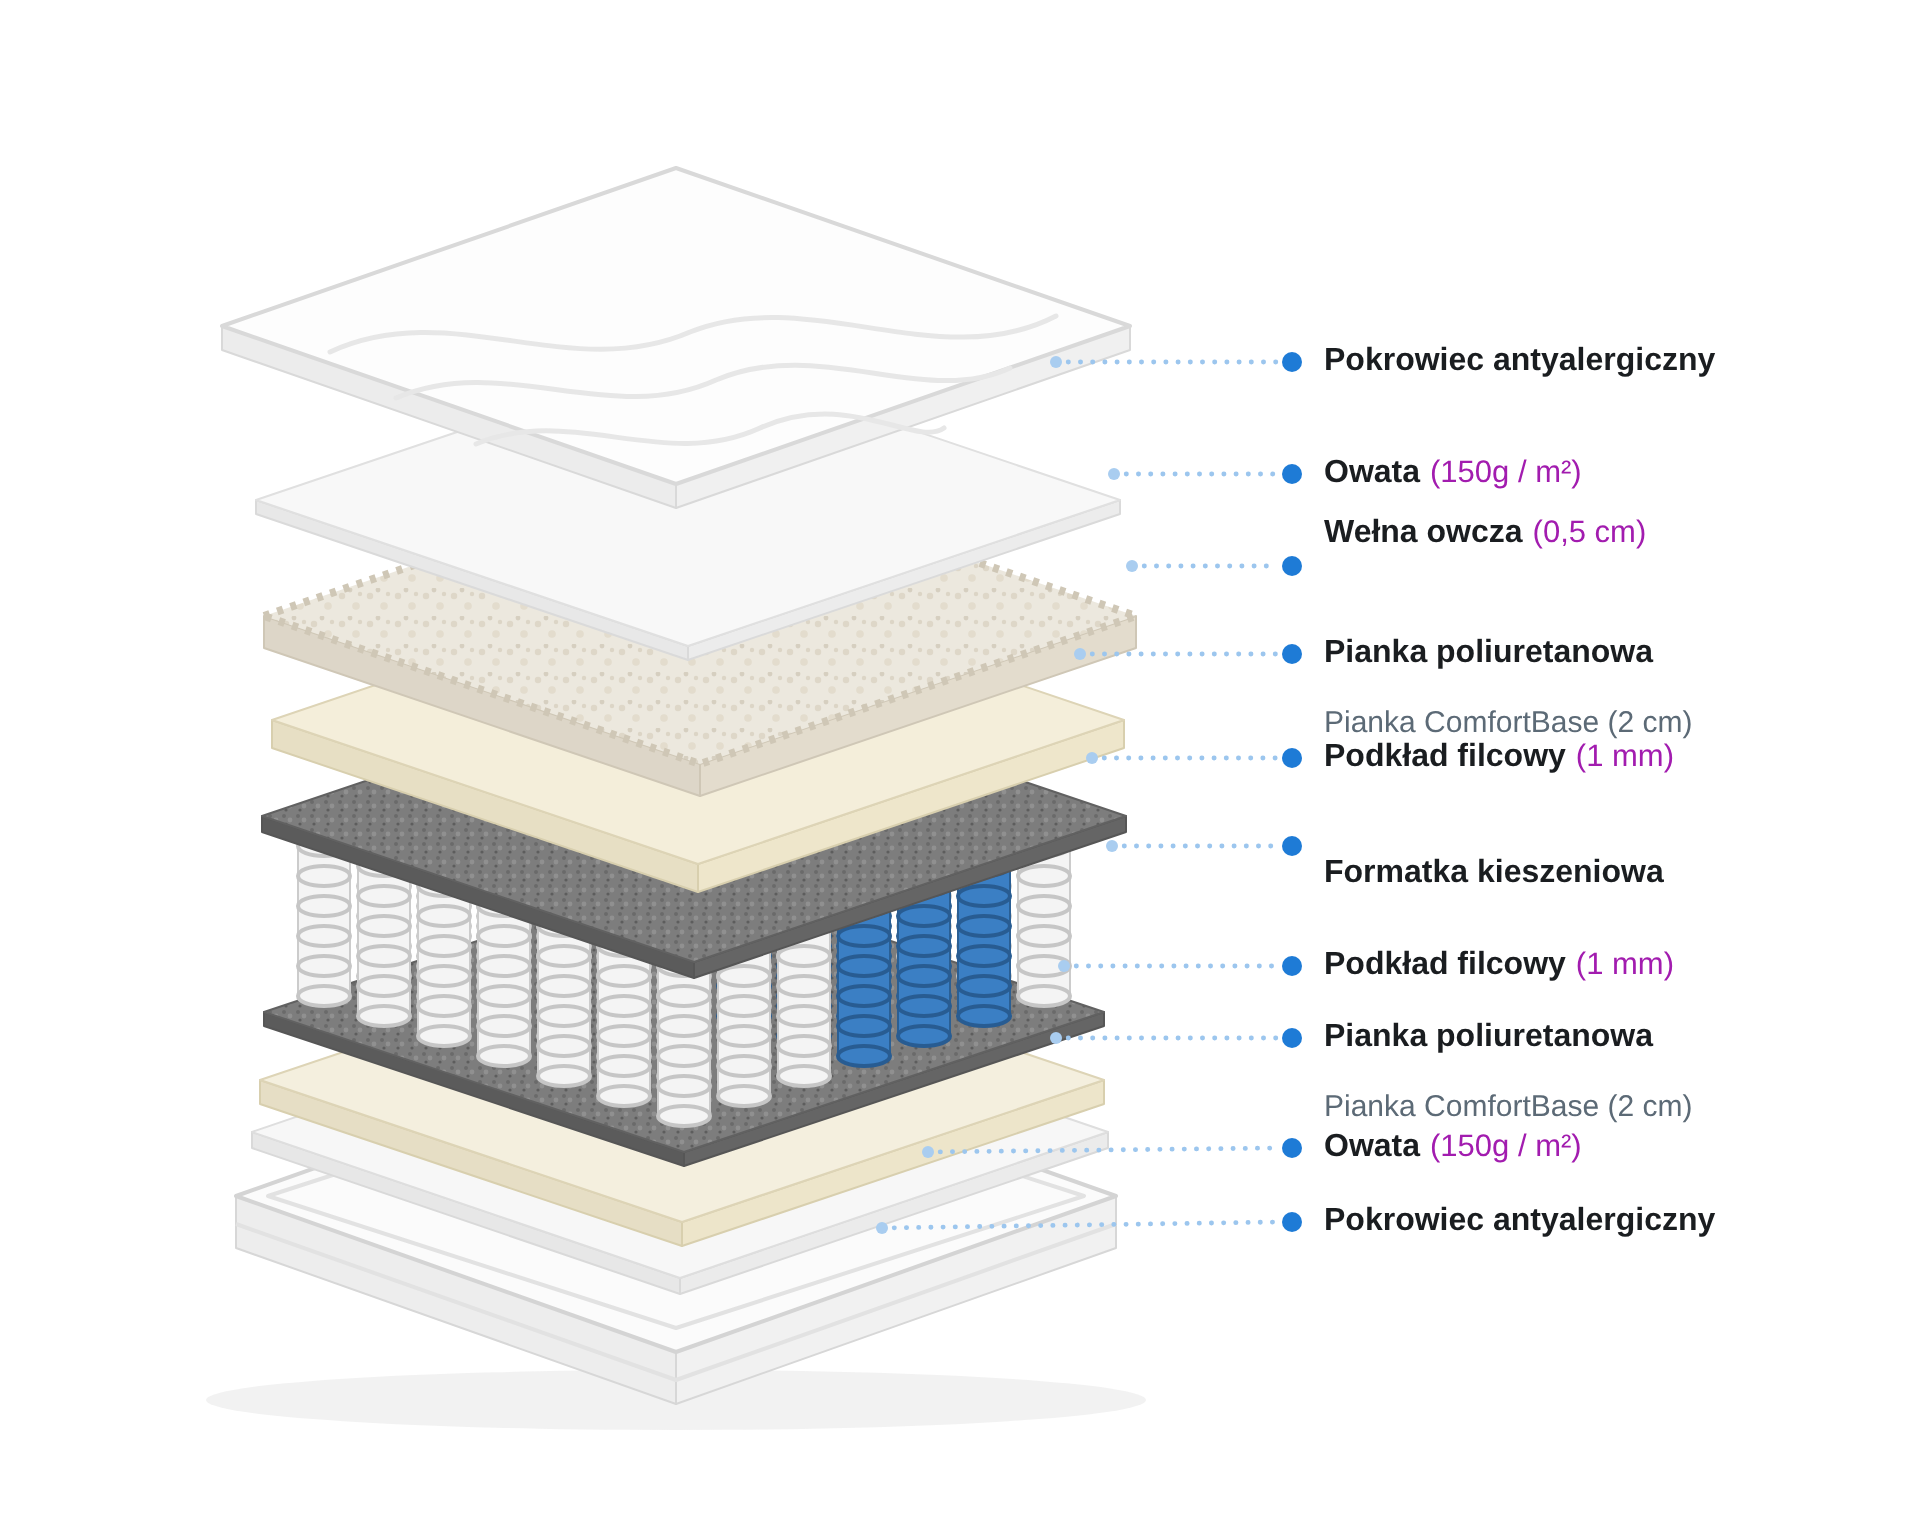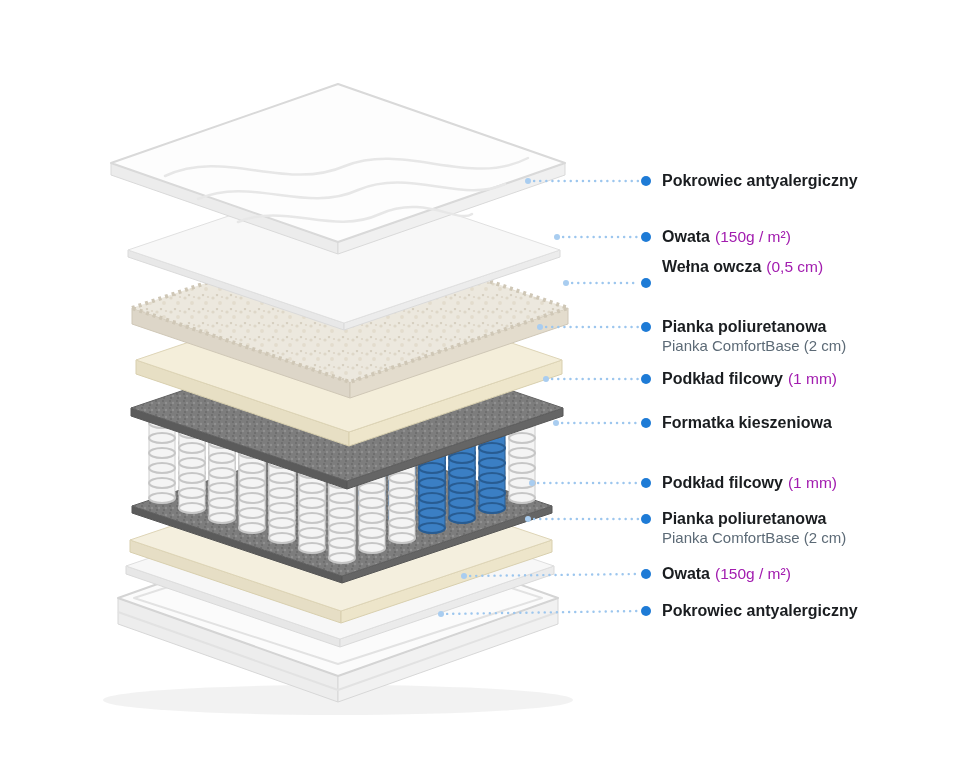--- a/index.html
+++ b/index.html
@@ -4,21 +4,21 @@
 <style>
   html,body { margin:0; padding:0; background:#ffffff; }
   .canvas {
     position:relative; width:960px; height:766px; background:#ffffff;
     font-family:"Liberation Sans", sans-serif; overflow:hidden;
   }
   svg.scene { position:absolute; left:0; top:0; }
   .label-row { position:absolute; left:662px; }
   .line1 { font-size:16px; font-weight:700; color:#1a1d20; line-height:18px; white-space:nowrap; }
   .line1 .note { font-weight:400; color:#a21caf; font-size:15.5px; margin-left:5px; }
-  .sub { font-size:15px; font-weight:400; color:#5c6a76; line-height:17px; margin-top:1px; white-space:nowrap; }
+  .sub { font-size:15px; font-weight:400; color:#5c6a76; line-height:17px; margin-top:17px; white-space:nowrap; }
 </style>
 </head>
 <body>
 
 <div class="canvas">
 
   <svg class="scene" width="960" height="766" viewBox="0 0 960 766">
     <defs>
       <pattern id="felt" width="7" height="7" patternUnits="userSpaceOnUse">
         <rect width="7" height="7" fill="#7d7d7d"></rect>
@@ -232,21 +232,21 @@
   <div class="label-row" style="top:318px">
     <div class="line1"><span class="bold">Pianka poliuretanowa</span><span class="note"></span></div>
     <div class="sub">Pianka ComfortBase (2 cm)</div>
   </div>
 
   <div class="label-row" style="top:370px">
     <div class="line1"><span class="bold">Podkład filcowy</span><span class="note">(1 mm)</span></div>
     <div class="sub"></div>
   </div>
 
-  <div class="label-row" style="top:414px">
+  <div class="label-row" style="top:428px">
     <div class="line1"><span class="bold">Formatka kieszeniowa</span><span class="note"></span></div>
   </div>
 
   <div class="label-row" style="top:474px">
     <div class="line1"><span class="bold">Podkład filcowy</span><span class="note">(1 mm)</span></div>
     <div class="sub"></div>
   </div>
 
   <div class="label-row" style="top:510px">
     <div class="line1"><span class="bold">Pianka poliuretanowa</span><span class="note"></span></div>

